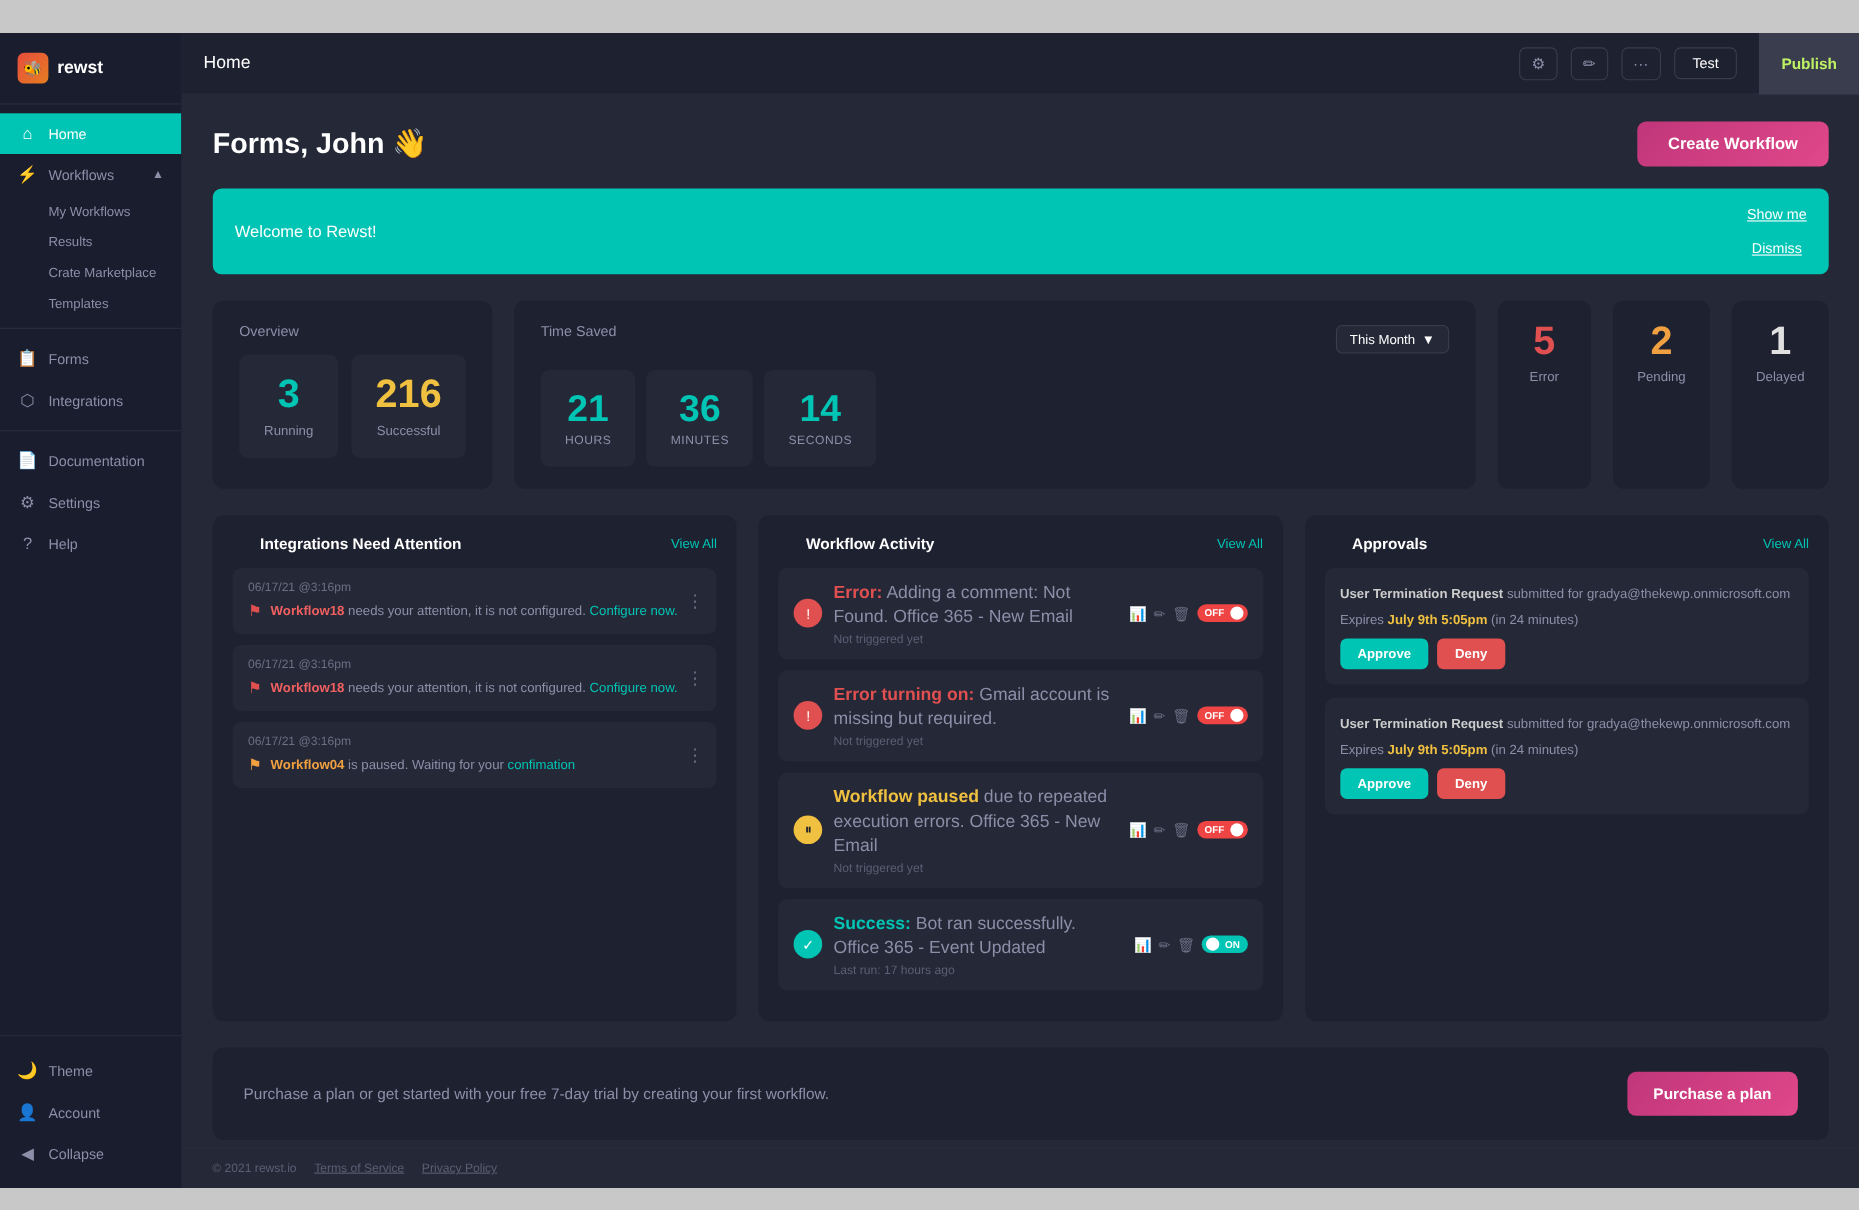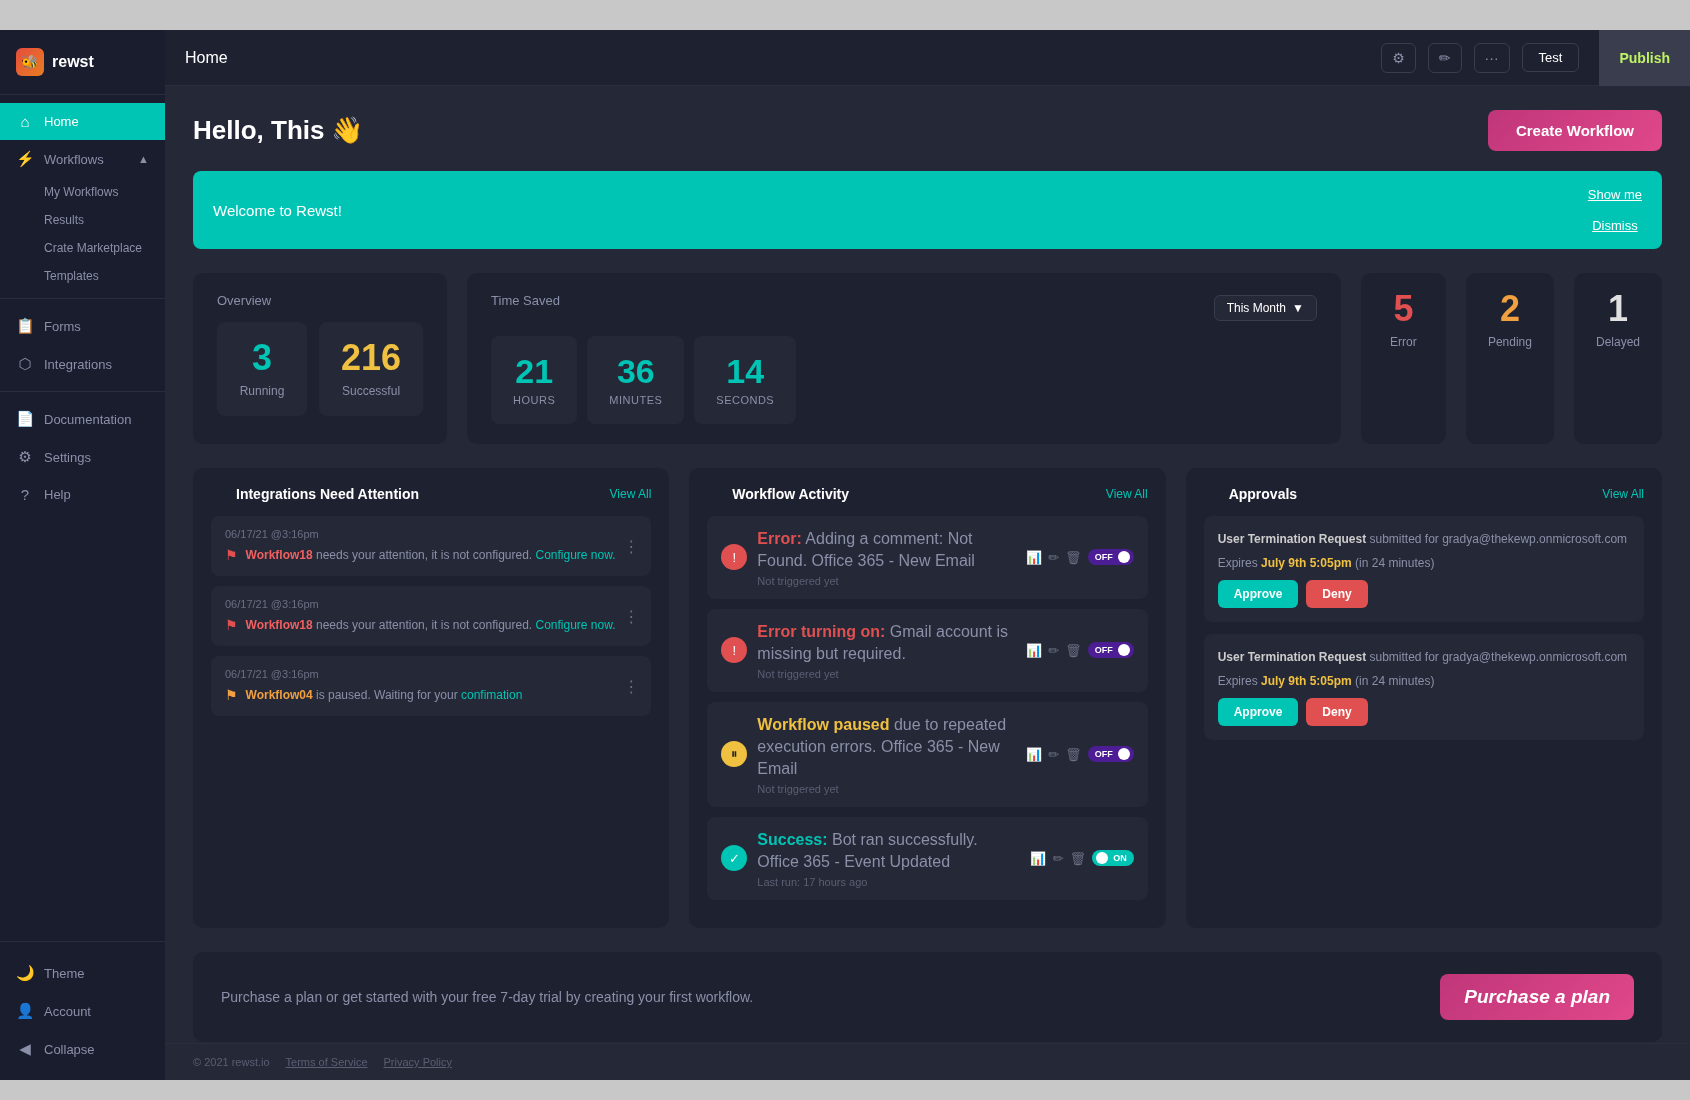--- a/index.html
+++ b/index.html
@@ -88,39 +88,39 @@
     .wf-status-icon.success { background: #00c4b4; color: #fff; }
     .wf-info { flex: 1; min-width: 0; }
     .wf-desc { font-size: 16px; color: #8b8fa8; line-height: 1.4; }
     .wf-desc .label-error { color: #e05050; font-weight: 600; }
     .wf-desc .label-warning { color: #f0c040; font-weight: 600; }
     .wf-desc .label-success { color: #00c4b4; font-weight: 600; }
     .wf-sub { font-size: 11px; color: #5b5f74; margin-top: 2px; }
     .wf-actions { display: flex; align-items: center; gap: 6px; flex-shrink: 0; }
     .wf-action-icon { color: #6b6f84; cursor: pointer; font-size: 13px; }
     .toggle { display: flex; align-items: center; background: #3a3d4e; border-radius: 10px; padding: 2px 4px; font-size: 10px; gap: 2px; cursor: pointer; }
-    .toggle.off { background: #4c1d95; }
+    .toggle.off { background: #ef4444; }
     .toggle.on { background: #00c4b4; }
     .toggle span { color: #fff; font-size: 9px; font-weight: 700; padding: 1px 3px; }
     .toggle .knob { width: 12px; height: 12px; border-radius: 50%; background: #fff; }
 
     
     .approval-item { background: #252836; border-radius: 8px; padding: 14px; margin-bottom: 12px; }
     .approval-text { color: #8b8fa8; font-size: 12px; line-height: 1.5; margin-bottom: 8px; }
     .approval-text strong { color: #ccc; }
     .approval-expires { color: #8b8fa8; font-size: 12px; margin-bottom: 10px; }
     .approval-expires .exp-link { color: #f0c040; font-weight: 600; }
     .approval-btns { display: flex; gap: 8px; }
     .approve-btn { background: #00c4b4; border: none; border-radius: 6px; color: #fff; padding: 7px 16px; font-size: 12px; font-weight: 600; cursor: pointer; }
     .deny-btn { background: #e05050; border: none; border-radius: 6px; color: #fff; padding: 7px 16px; font-size: 12px; font-weight: 600; cursor: pointer; }
 
     
     .purchase-banner { background: #1e2130; border-radius: 10px; padding: 22px 28px; display: flex; align-items: center; justify-content: space-between; }
     .purchase-text { color: #8b8fa8; font-size: 14px; }
-    .purchase-btn { background: linear-gradient(135deg, #c0367a, #e0488a); border: none; border-radius: 8px; color: #fff; padding: 12px 24px; font-size: 19px; font-weight: 600; cursor: pointer; white-space: nowrap; font-style: italic; }
+    .purchase-btn { background: linear-gradient(135deg, #c0367a, #e0488a); border: none; border-radius: 8px; color: #fff; padding: 12px 24px; font-size: 14px; font-weight: 600; cursor: pointer; white-space: nowrap; }
 
     
     .footer { padding: 12px 28px; border-top: 1px solid #2a2d3e; display: flex; gap: 16px; }
     .footer-text { color: #5b5f74; font-size: 11px; }
     .footer-link { color: #5b5f74; font-size: 11px; text-decoration: underline; cursor: pointer; }
 
     .stats-row { display: flex; align-items: stretch; gap: 20px; margin-bottom: 24px; }
   </style>
 </head>
 <body>
@@ -195,21 +195,21 @@
         <button class="topbar-btn">⚙</button>
         <button class="topbar-btn">✏</button>
         <button class="topbar-btn">···</button>
         <button class="topbar-test">Test</button>
         <button class="topbar-publish">Publish</button>
       </div>
 
       <div class="content">
 
         <div class="page-header">
-          <h1 class="page-title">Hello, This 👋</h1>
+          <h1 class="page-title">Forms, John 👋</h1>
           <button class="create-workflow-btn">Create Workflow</button>
         </div>
 
         <div class="welcome-banner">
           <span class="welcome-text">Welcome to Rewst!</span>
           <div class="banner-actions">
             <button class="banner-link">Show me</button>
             <button class="banner-link">Dismiss</button>
           </div>
         </div>

